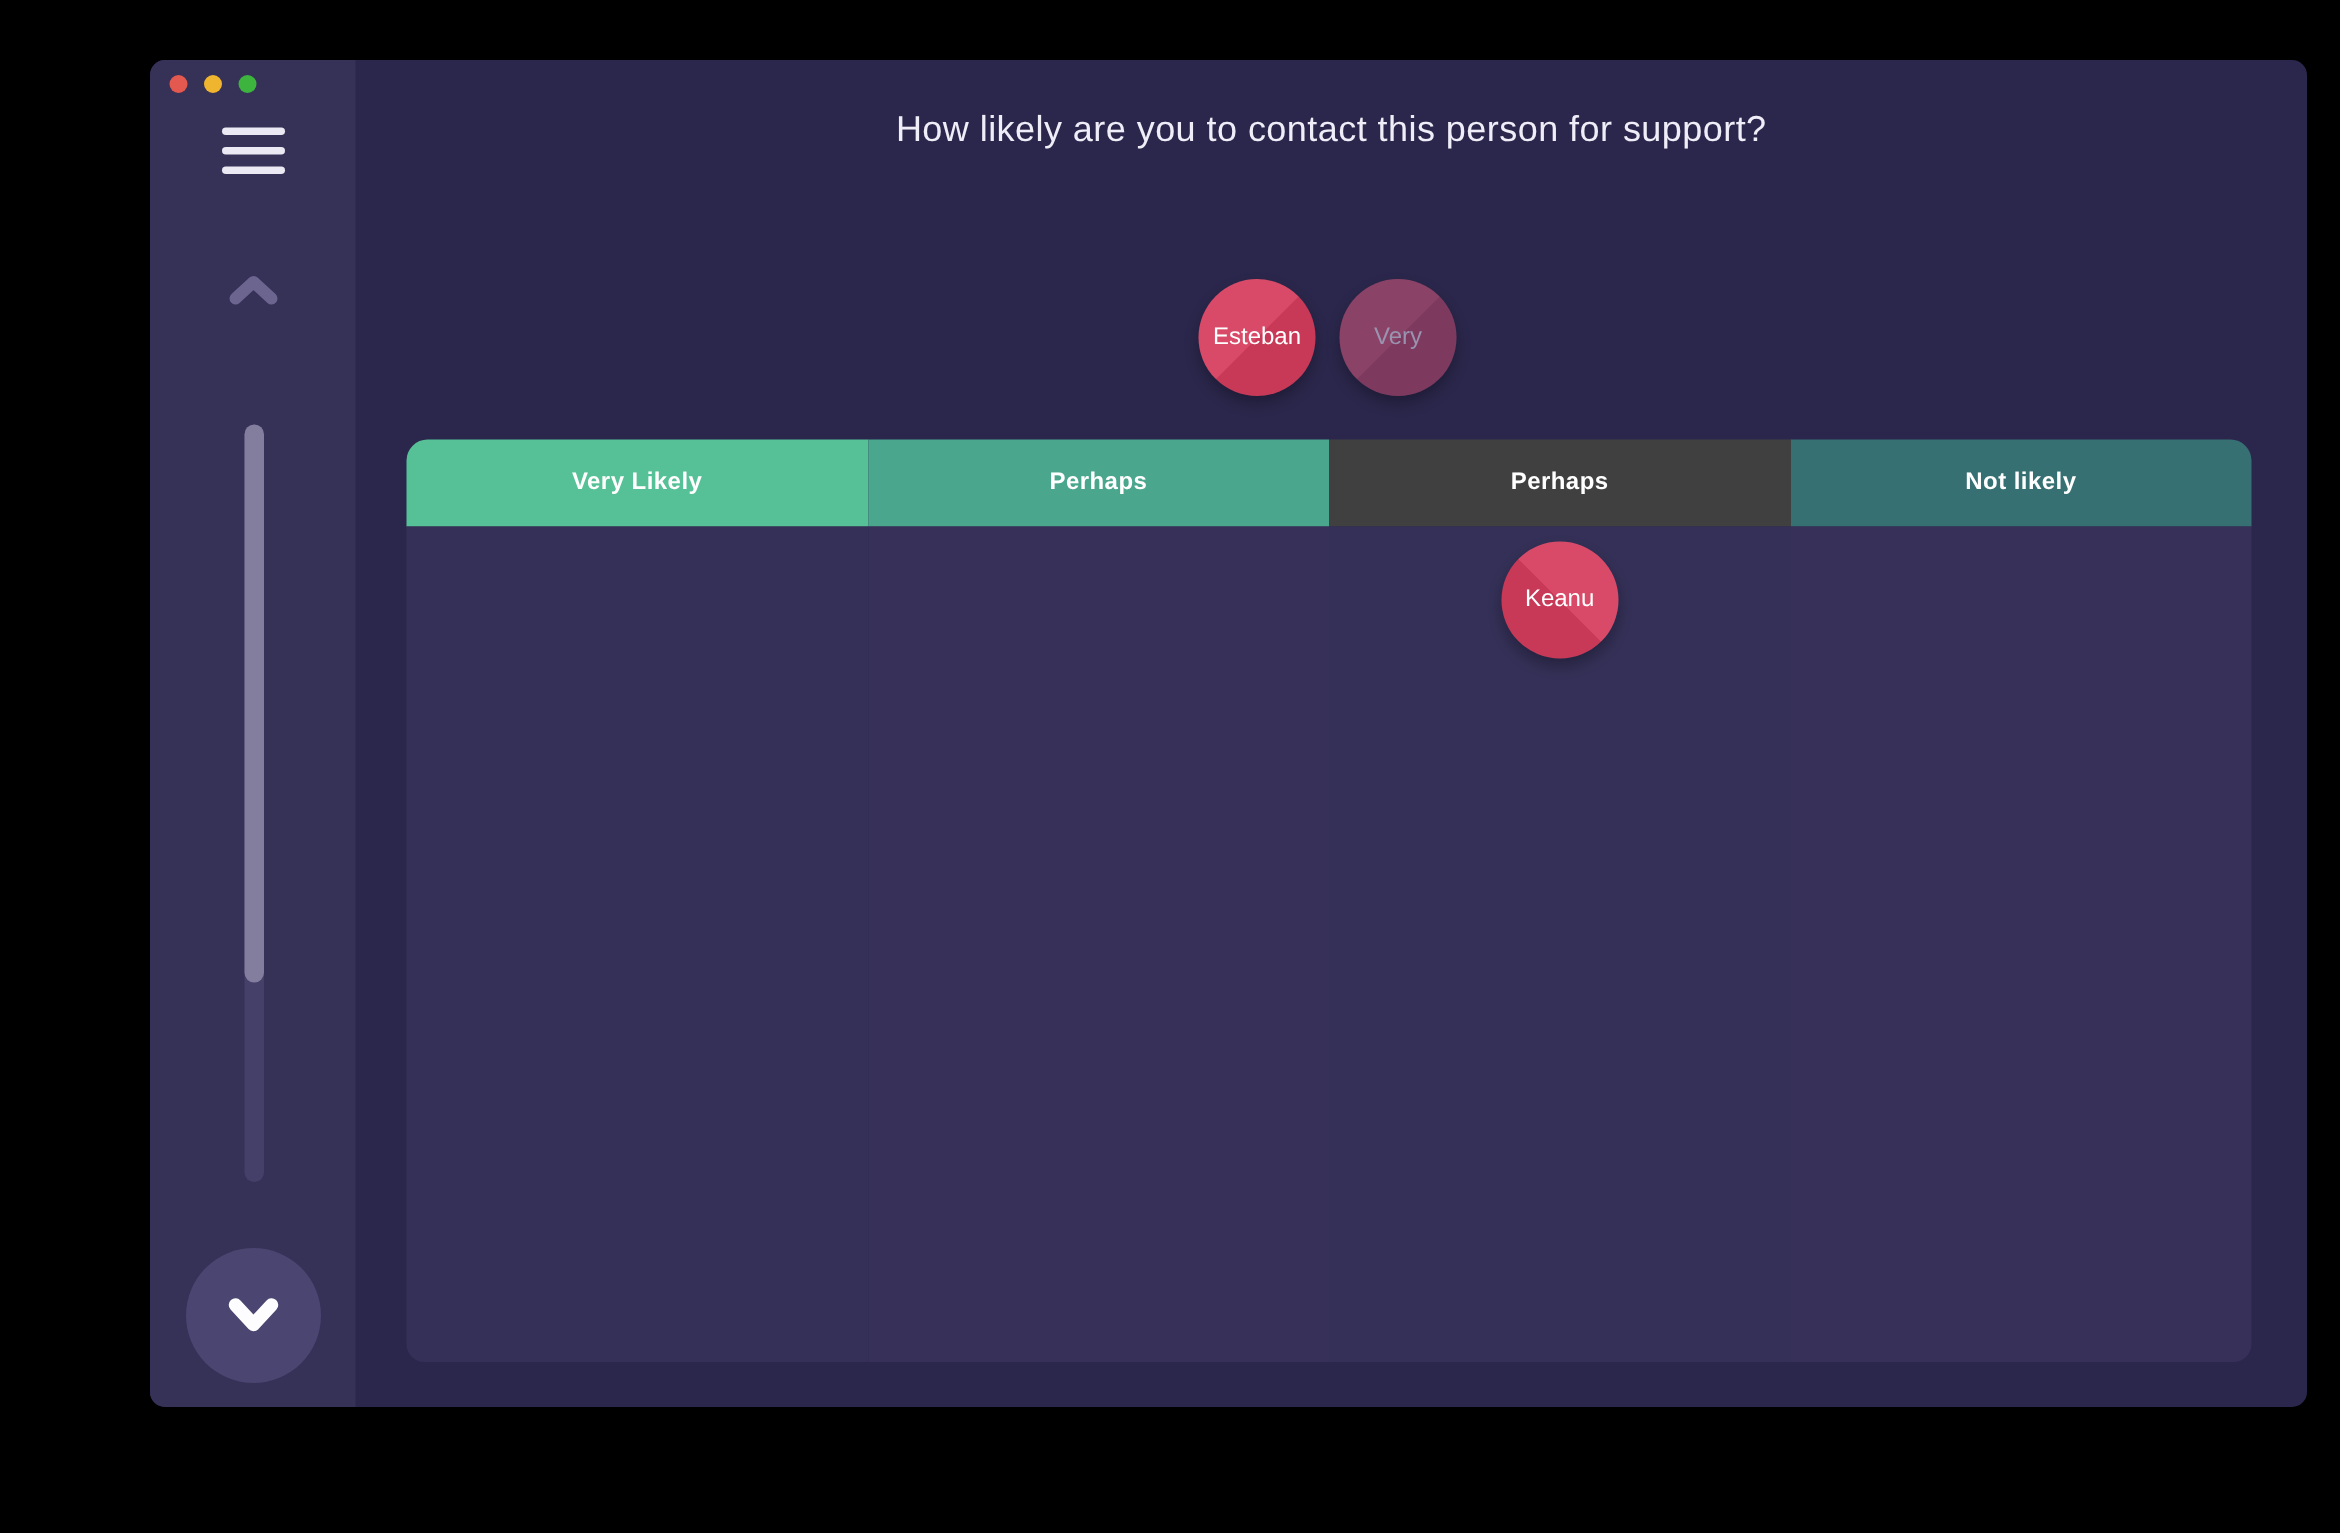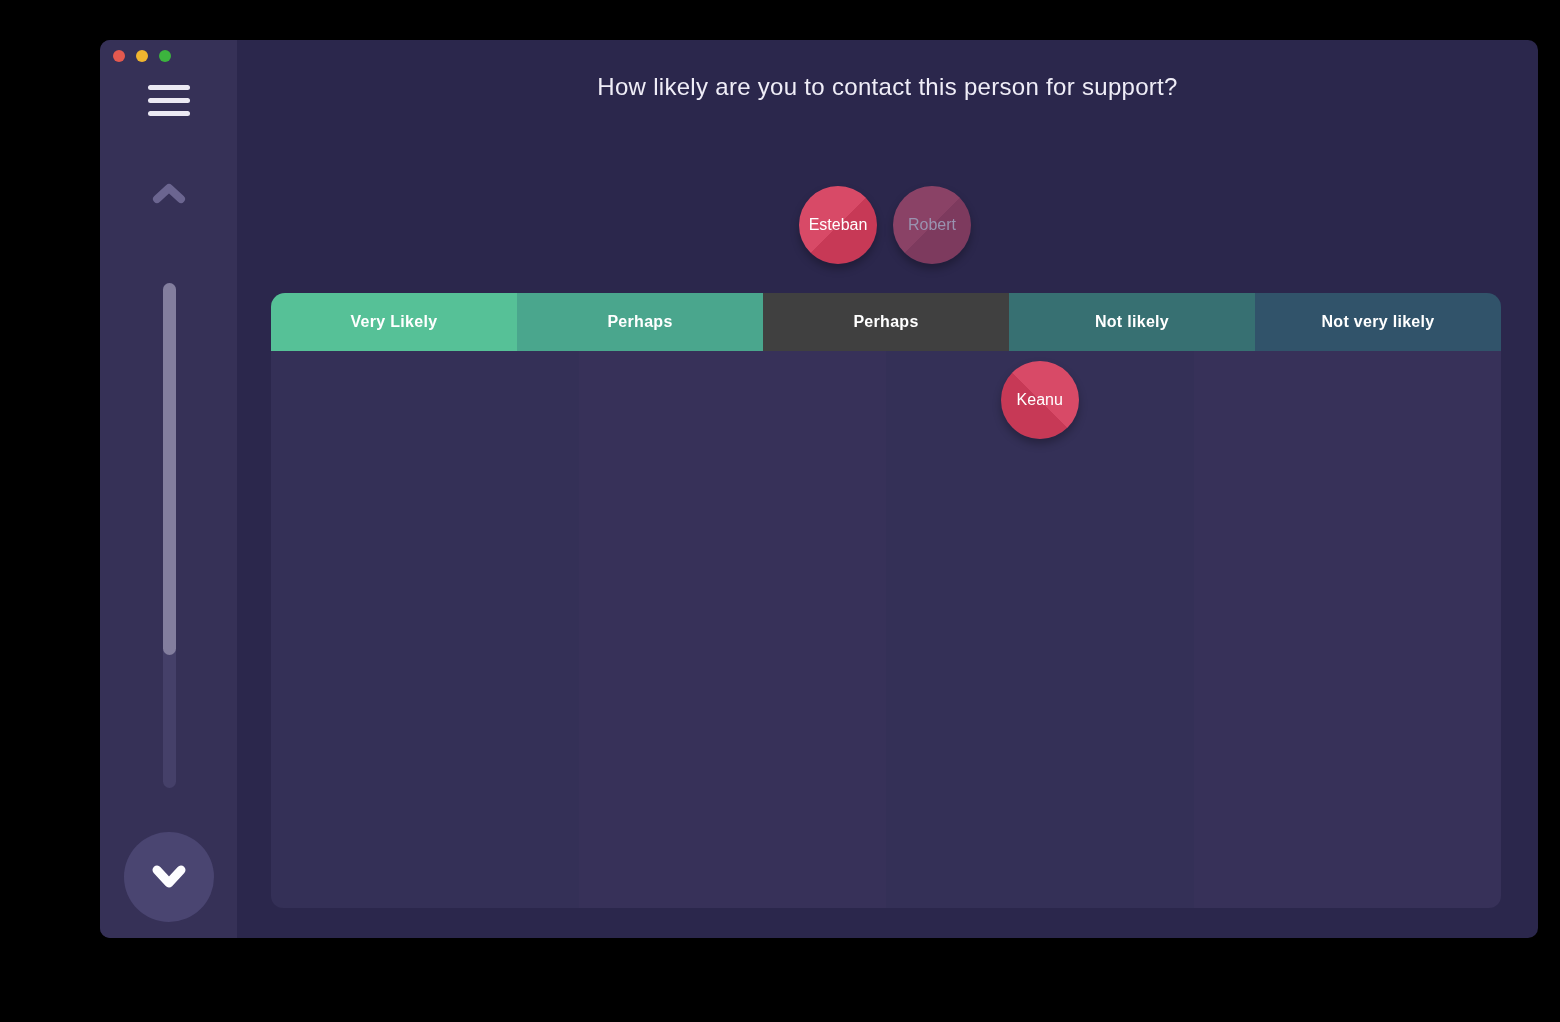--- a/index.html
+++ b/index.html
@@ -98,32 +98,31 @@
 
   <div class="main">
 
     <div class="title">How likely are you to contact this person for support?</div>
 
     <div class="pool">
       <div class="chip grad-tl">
         <span>Esteban</span>
       </div>
       <div class="chip inactive">
-        <span>Robert</span>
+        <span>Very</span>
       </div>
     </div>
 
     <div class="board">
 
       <div class="board-header">
         <div class="col-header" style="background: rgb(86, 193, 151);">Very Likely</div>
         <div class="col-header" style="background: rgb(74, 166, 141);">Perhaps</div>
         <div class="col-header" style="background: #404040;">Perhaps</div>
         <div class="col-header" style="background: rgb(55, 112, 114);">Not likely</div>
-        <div class="col-header" style="background: rgb(49, 83, 106);">Not very likely</div>
       </div>
 
       <div class="board-body">
         <div class="col-body"></div>
 
 
         <div class="col-body"></div>
 
         <div class="col-body">
           <div class="chip grad-tr col-card">

